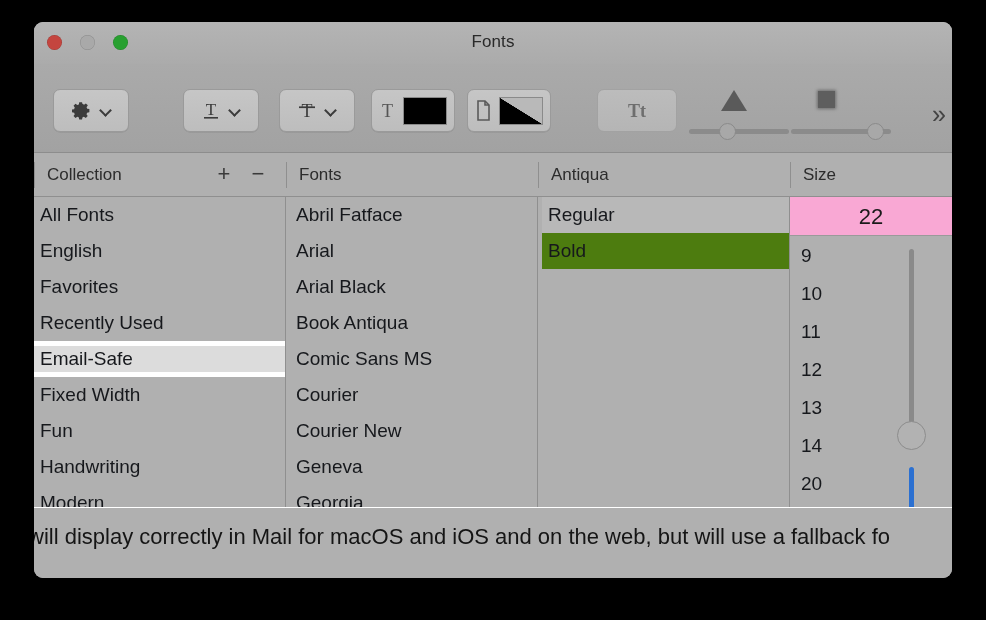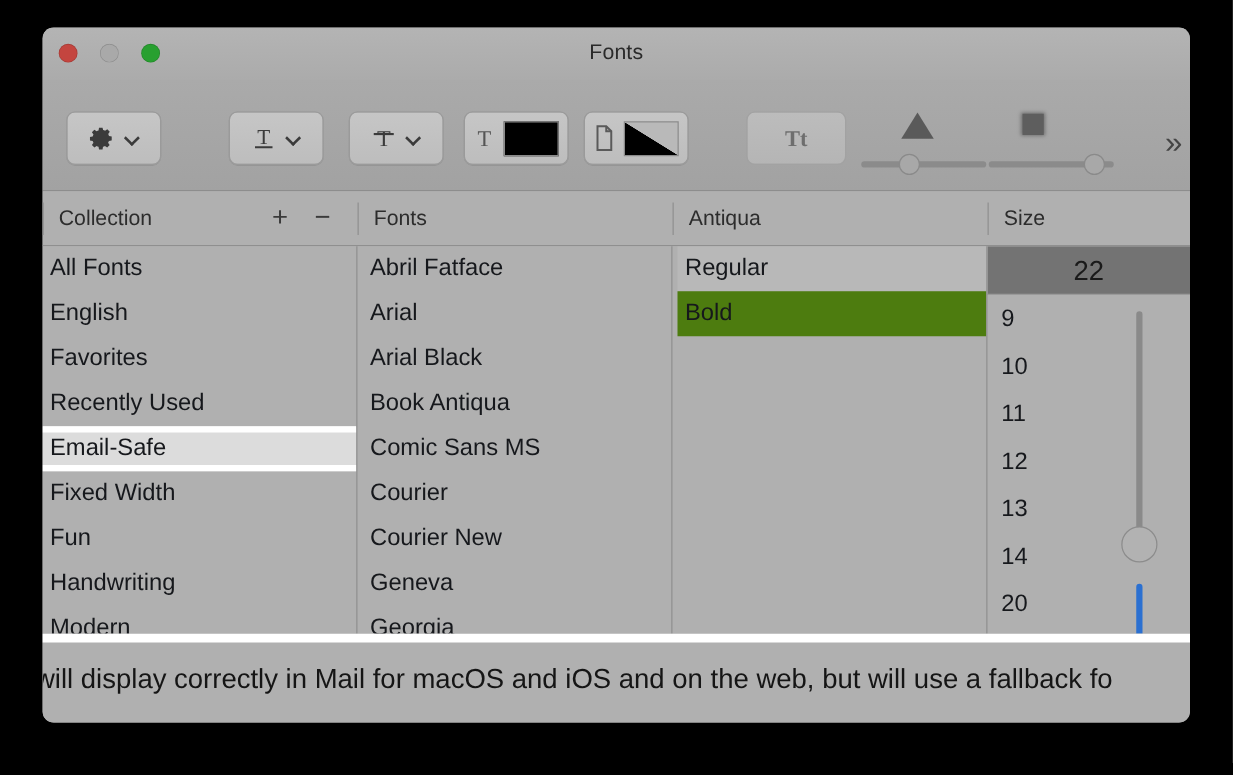--- a/index.html
+++ b/index.html
@@ -243,21 +243,21 @@
   }
 
   
   #size-field {
     position: relative;
     height: 39px;
     line-height: 39px;
     text-align: center;
     font-size: 22px;
     color: #1a1a1a;
-    background: #737373;
+    background: #f9a8d4;
     border-bottom: 1px solid #9a9a9a;
     box-sizing: border-box;
   }
   #size-list {
     position: absolute;
     top: 40px;
     left: 0;
     right: 0;
     bottom: 0;
     overflow: hidden;
@@ -305,21 +305,21 @@
     background: #b2b2b2;
     border: 1px solid #8c8c8c;
     box-sizing: border-box;
   }
 
   
   #preview {
     position: relative;
     height: 72px;
     background: #b0b0b0;
-    border-top: 7px solid #ffffff;
+    border-top: 1px solid #ffffff;
     overflow: hidden;
   }
   #preview-text {
     position: absolute;
     left: -6px;
     top: 16px;
     white-space: nowrap;
     font-size: 22px;
     color: #151515;
   }

